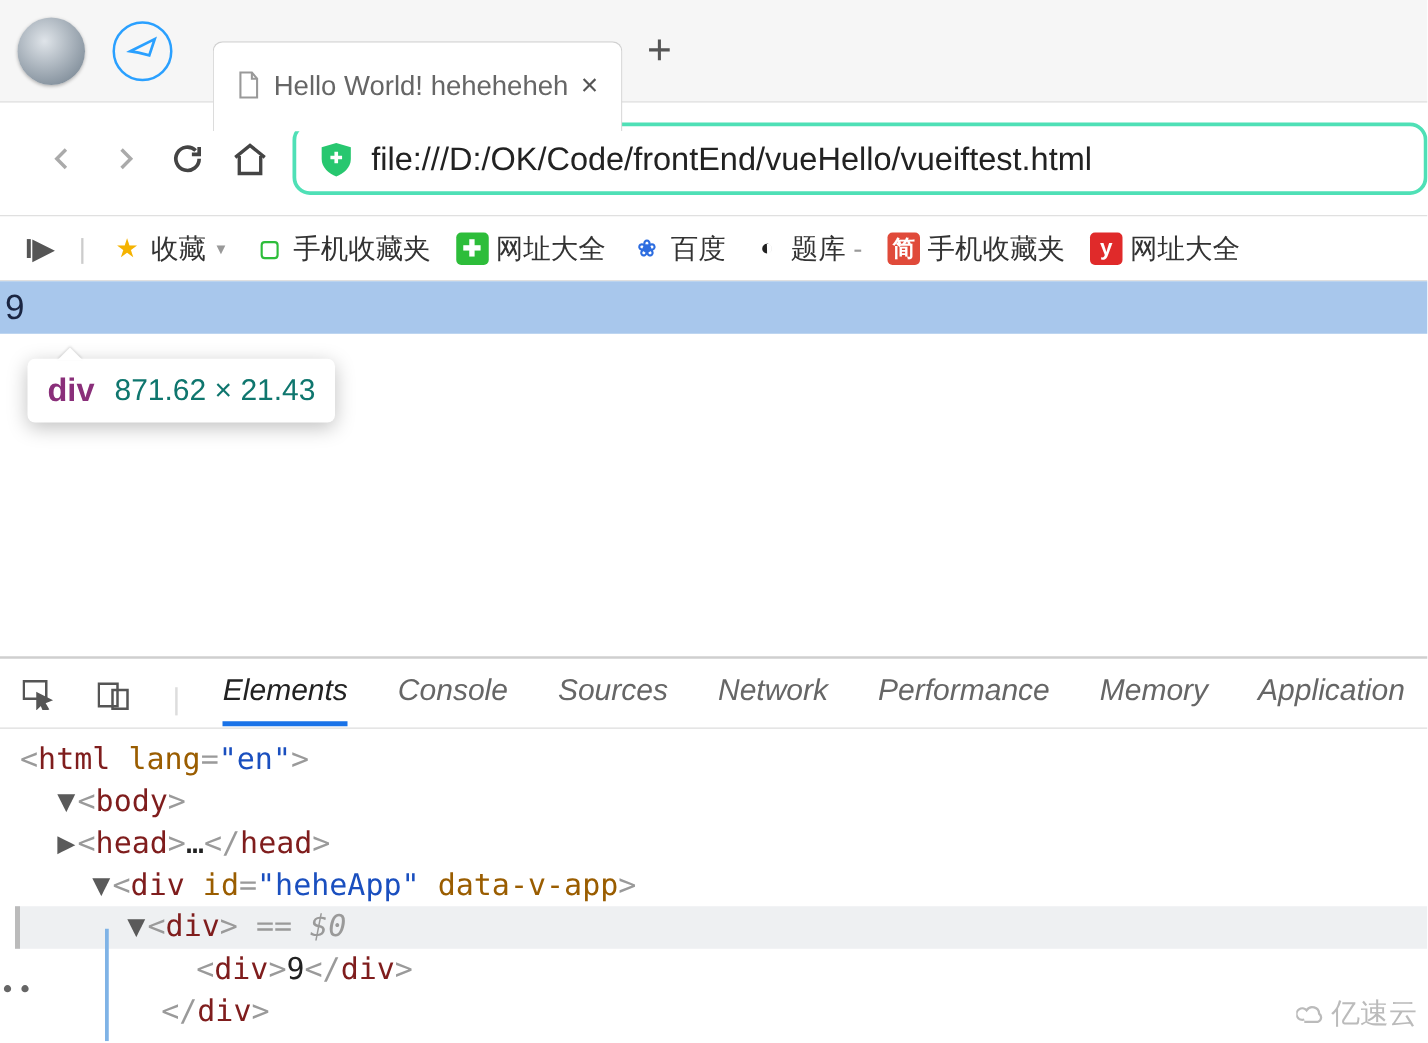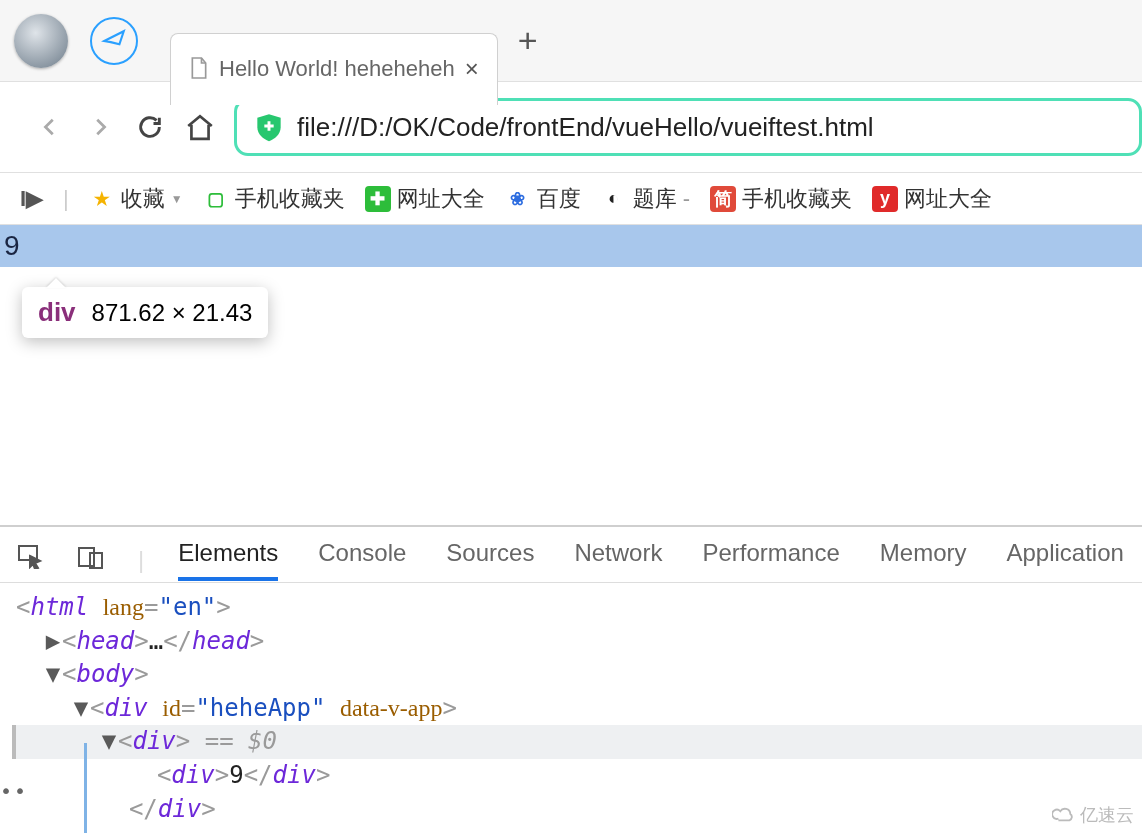--- a/index.html
+++ b/index.html
@@ -112,75 +112,75 @@
   }
   .inspect-tooltip::before {
     content: "";
     position: absolute; top: -9px; left: 24px;
     border-left: 10px solid transparent;
     border-right: 10px solid transparent;
     border-bottom: 10px solid #fff;
     filter: drop-shadow(0 -1px 1px rgba(0,0,0,.15));
   }
   .tt-tag { color: #8a2f7a; font-weight: bold; font-size: 26px; }
-  .tt-dim { color: #000000; font-size: 24px; }
+  .tt-dim { color: #0f766e; font-size: 24px; }
 
   
   .devtools {
     border-top: 2px solid #cfcfcf;
     display: flex; flex-direction: column;
     height: 308px;
   }
   .dt-tabs {
     display: flex; align-items: center; gap: 34px;
     padding: 10px 18px 0 18px;
     border-bottom: 1px solid #ddd;
     font-size: 24px; color: #666;
     height: 56px;
   }
   .dt-selector svg, .dt-deviceswitch svg { width: 26px; height: 24px; }
   .dt-sep { color: #ddd; }
-  .dt-tab { cursor: pointer; padding-bottom: 10px; }
+  .dt-tab { cursor: pointer; padding-bottom: 10px; font-style: italic; }
   .dt-tab.active { color: #222; border-bottom: 4px solid #1a73e8; }
   .dt-body {
     font-family: Consolas, Menlo, monospace;
     font-size: 24px;
     line-height: 1.4;
     padding: 8px 0 0 16px;
     position: relative;
     flex: 1;
     overflow: hidden;
   }
   .dt-line { white-space: pre; }
   .ind1 { padding-left: 0; }
   .ind2 { padding-left: 28px; }
   .ind3 { padding-left: 56px; }
   .ind4 { padding-left: 84px; }
   .ind5 { padding-left: 112px; }
   .tw { display: inline-block; width: 18px; text-align: center; color: #5a5a5a; cursor: pointer; }
   .ang { color: #9a9a9a; }
-  .tag { color: #6d28d9; font-style: italic; }
-  .attrn { color: #9a5d00; font-family: Liberation Serif, serif; }
+  .tag { color: #7f1d1d; }
+  .attrn { color: #9a5d00; }
   .attrv { color: #1a4fbf; }
   .txt { color: #222; }
   .eq0 { color: #9a9a9a; font-style: italic; }
   .row-sel { background: #eef0f2; border-left: 4px solid #bbb; margin-left: -4px; }
   .dots-gut {
     position: absolute; left: -18px; top: 190px;
     background: #fff;
     color: #666; font-size: 20px; letter-spacing: 2px;
     padding: 4px 4px;
   }
   .barline {
     position: absolute; left: 84px; top: 160px; bottom: 0;
     width: 3px; background: #7fb3e6;
   }
   .watermark {
     position: absolute; right: 8px; bottom: 6px;
-    color: #bbb; font-size: 18px;
+    color: #bbb; font-size: 23px;
     display: flex; align-items: center; gap: 6px;
   }
 </style>
 </head>
 <body>
 
 <div class="titlebar">
   <div class="avatar"></div>
   <div class="nav-circle">
     <svg viewBox="0 0 24 24" fill="none" stroke="#2aa0ff" stroke-width="2">
@@ -309,23 +309,23 @@
       </div>
   </div>
 
   <div class="dt-body">
     <div class="barline"></div>
     <div class="dots-gut">•••</div>
 
 
     <div class="dt-line ind1"><span class="ang">&lt;</span><span class="tag">html</span> <span class="attrn">lang</span><span class="ang">=</span><span class="attrv">"en"</span><span class="ang">&gt;</span></div>
 
+    <div class="dt-line ind2"><span class="tw">▼</span><span class="ang">&lt;</span><span class="tag">body</span><span class="ang">&gt;</span></div>
+
     <div class="dt-line ind2"><span class="tw">▶</span><span class="ang">&lt;</span><span class="tag">head</span><span class="ang">&gt;</span><span class="txt">…</span><span class="ang">&lt;/</span><span class="tag">head</span><span class="ang">&gt;</span></div>
-
-    <div class="dt-line ind2"><span class="tw">▼</span><span class="ang">&lt;</span><span class="tag">body</span><span class="ang">&gt;</span></div>
 
     <div class="dt-line ind3"><span class="tw">▼</span><span class="ang">&lt;</span><span class="tag">div</span> <span class="attrn">id</span><span class="ang">=</span><span class="attrv">"heheApp"</span> <span class="attrn">data-v-app</span><span class="ang">&gt;</span></div>
 
     <div class="dt-line ind4 row-sel"><span class="tw">▼</span><span class="ang">&lt;</span><span class="tag">div</span><span class="ang">&gt;</span><span class="eq0"> == $0</span></div>
 
     <div class="dt-line ind5">  <span class="ang">&lt;</span><span class="tag">div</span><span class="ang">&gt;</span><span class="txt">9</span><span class="ang">&lt;/</span><span class="tag">div</span><span class="ang">&gt;</span></div>
 
     <div class="dt-line ind4">  <span class="ang">&lt;/</span><span class="tag">div</span><span class="ang">&gt;</span></div>
 
     <div class="watermark">

